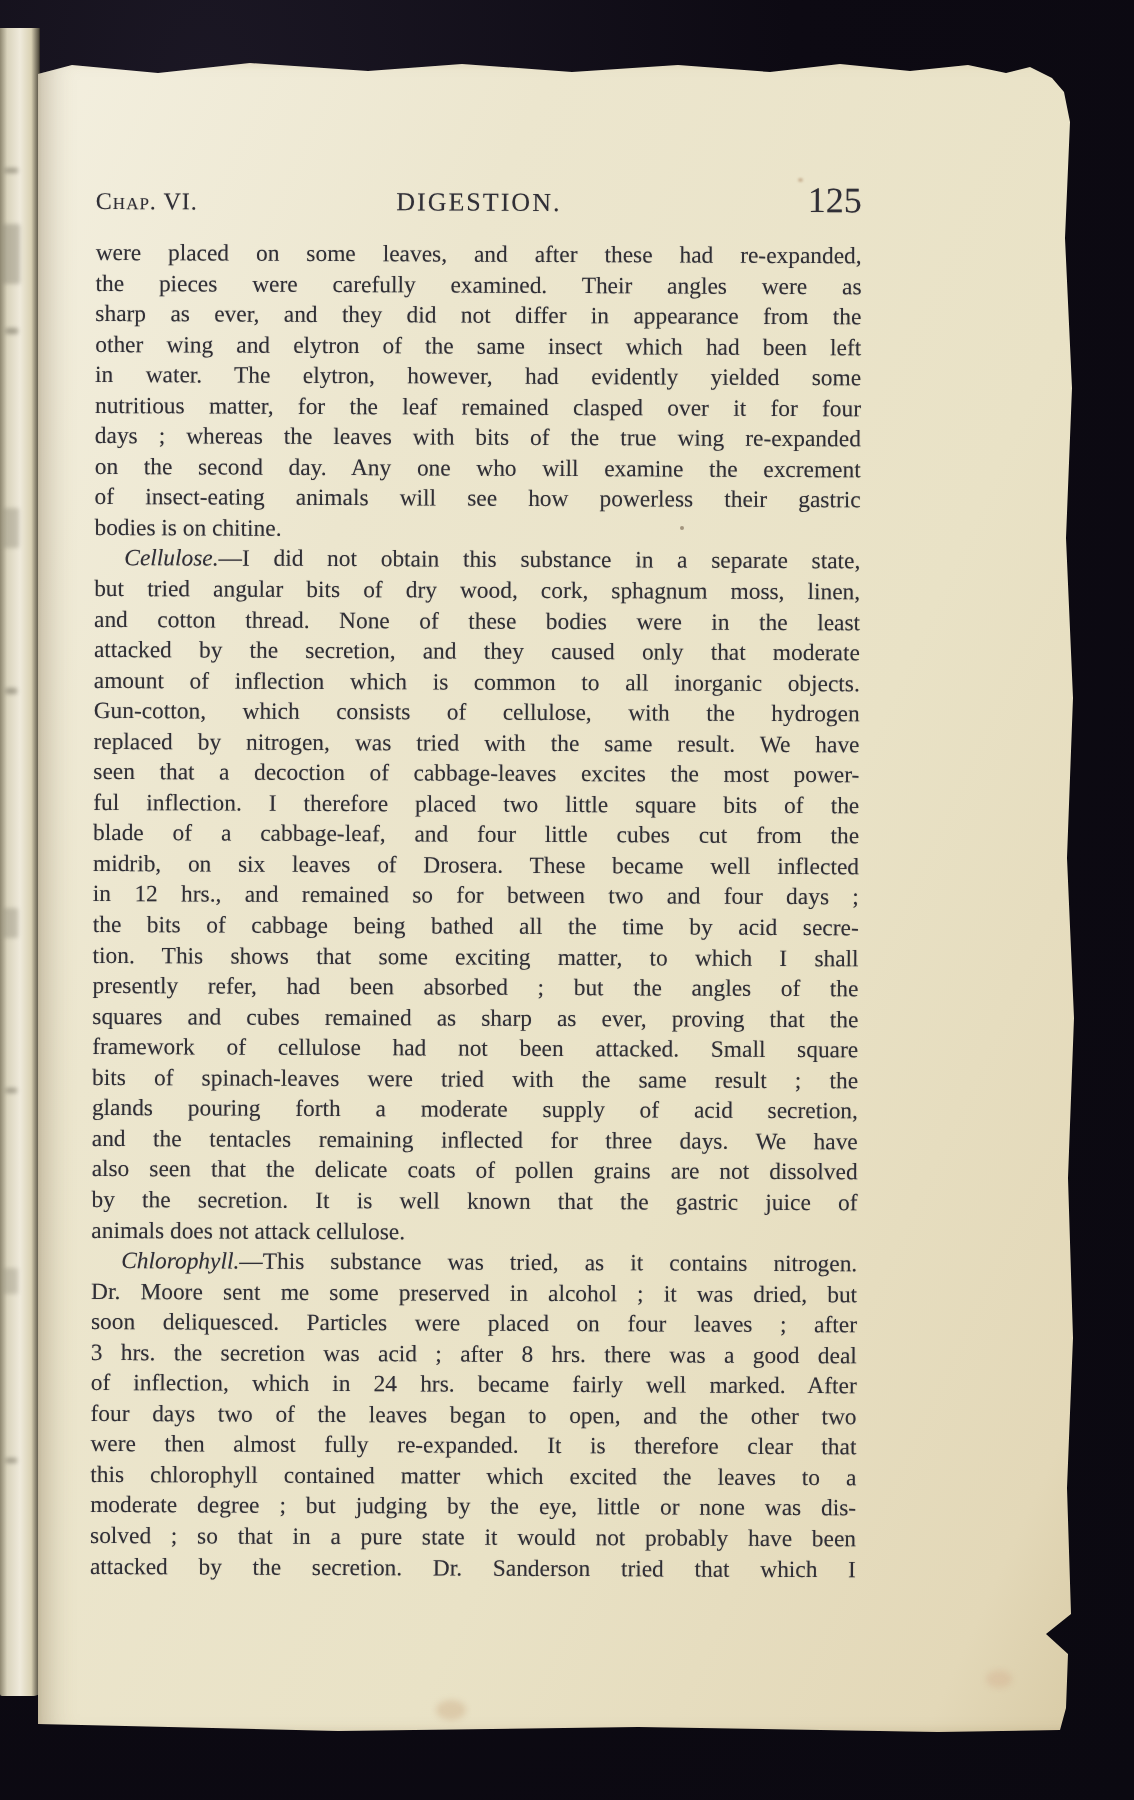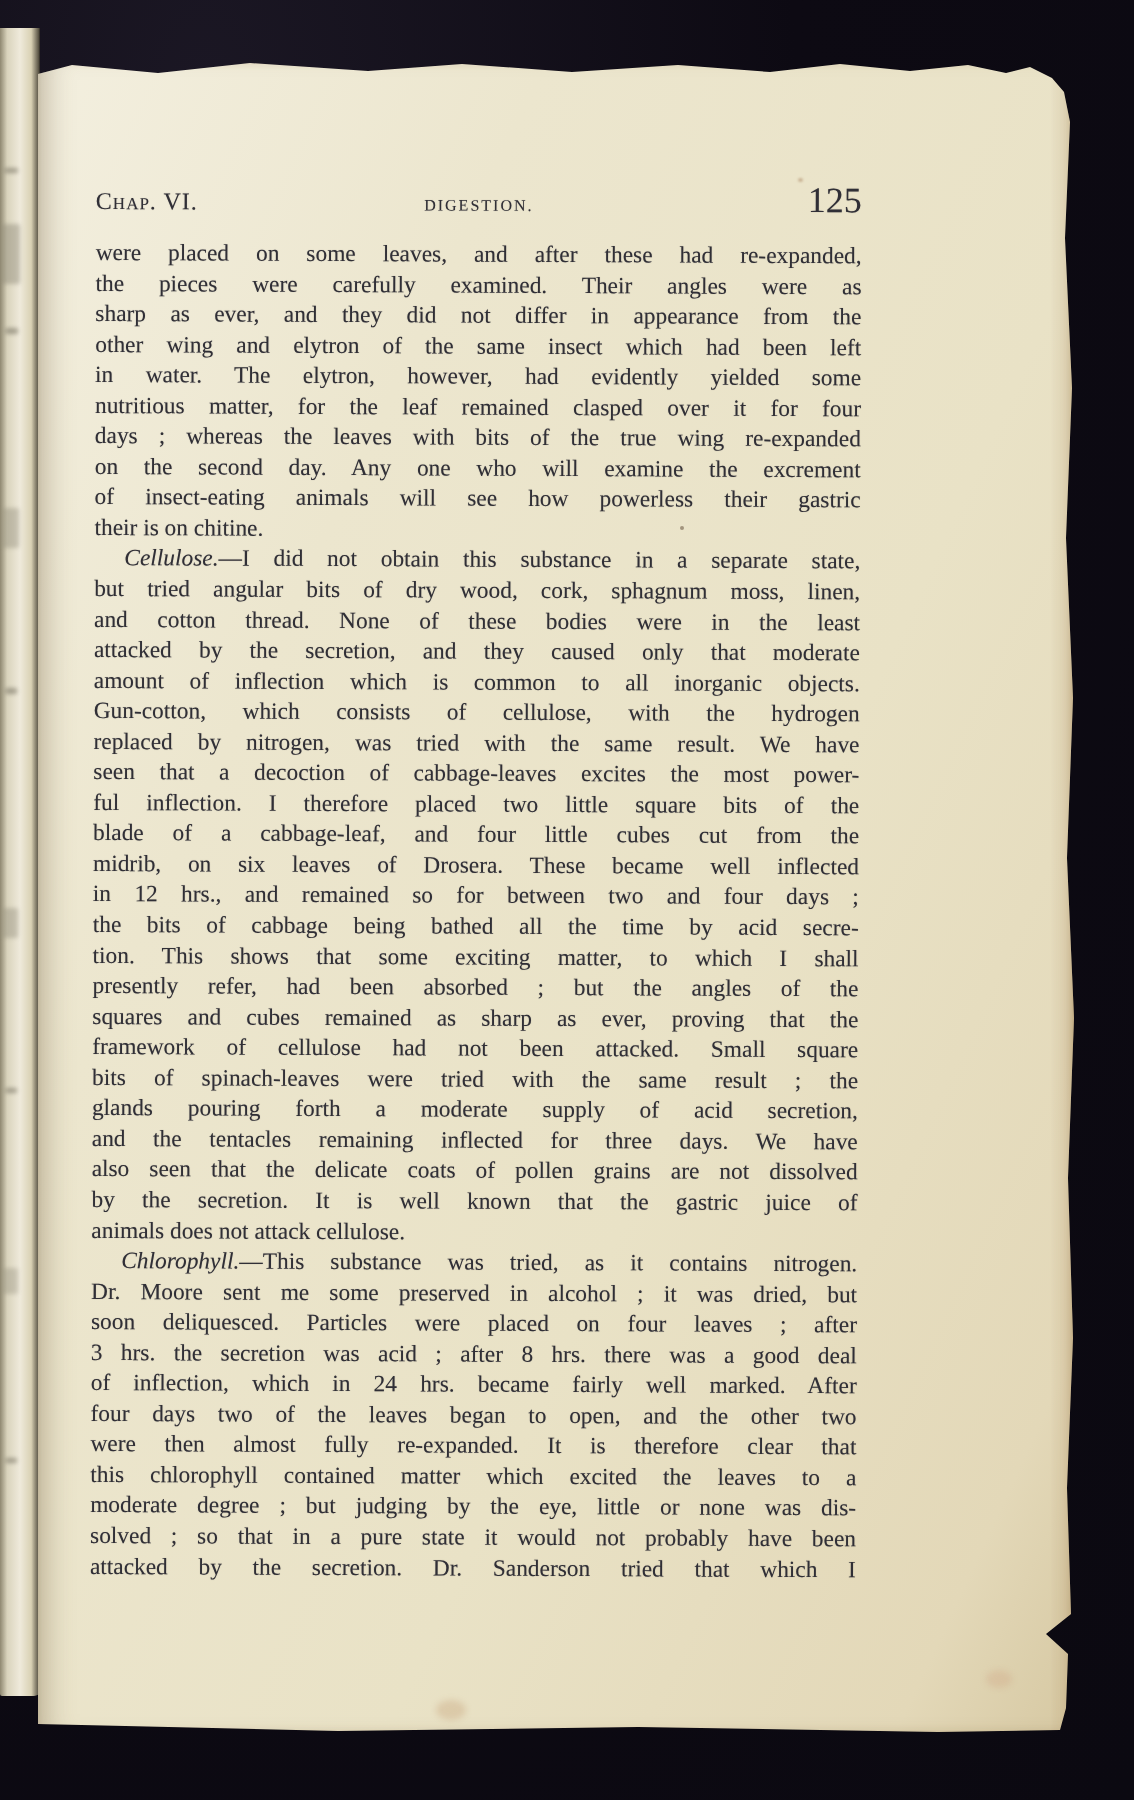--- a/index.html
+++ b/index.html
@@ -27,20 +27,21 @@
       968px 15px, 992px 9px, 1014px 20px, 1026px 34px, 1032px 64px,
       1027px 180px, 1034px 330px, 1028px 480px, 1035px 640px, 1029px 800px,
       1036px 960px, 1030px 1120px, 1035px 1280px, 1029px 1430px, 1033px 1556px,
       1008px 1576px, 1030px 1596px, 1028px 1650px, 1022px 1672px,
       900px 1674px, 600px 1669px, 300px 1673px, 0px 1666px
     );
     box-shadow:inset 20px 0 30px -14px rgba(96,76,44,.38),
                inset -8px 0 10px -5px rgba(150,108,56,.45),
                inset 0 8px 10px -6px rgba(150,108,56,.40),
                inset 0 -8px 10px -6px rgba(140,104,56,.30);
+    padding-left:32px;
   }
   .page .edge-tint{
     position:absolute;top:0;right:0;width:26px;height:100%;
     background:linear-gradient(90deg,rgba(150,110,60,0) 0%,rgba(150,110,60,.22) 100%);
     filter:blur(1px);
   }
   .stain{position:absolute;border-radius:50%;pointer-events:none;}
   .s1{left:398px;top:1642px;width:30px;height:20px;background:rgba(168,110,60,.20);filter:blur(3px);}
   .s2{left:948px;top:1612px;width:26px;height:18px;background:rgba(190,120,90,.16);filter:blur(3px);}
   .s3{left:642px;top:468px;width:4px;height:4px;background:rgba(90,70,50,.5);filter:blur(.5px);}
@@ -50,21 +51,21 @@
     position:absolute;left:58px;top:118px;width:766px;
     transform:rotate(.25deg);transform-origin:left top;
     color:#302f36;
     text-shadow:0 0 1px rgba(48,47,54,.35);
   }
   .header{
     display:grid;grid-template-columns:1fr auto 1fr;align-items:baseline;
     margin-bottom:19px;
   }
   .chap{font-variant:small-caps;font-size:24px;letter-spacing:1px;justify-self:start;}
-  .running-title{font-size:16px;letter-spacing:2px;justify-self:center;}
+  .running-title{font-size:26px;letter-spacing:2px;justify-self:center;}
   .pagenum{font-size:36px;justify-self:end;}
   .textblock{width:766px;}
   .line{
     font-size:23.4px;line-height:30.55px;height:30.55px;
     text-align:justify;text-align-last:justify;
     white-space:normal;
   }
   .line.flush{text-align-last:left;}
   .line.indent{text-indent:30px;}
   .it{font-style:italic;}
@@ -102,21 +103,21 @@
       <div class="textblock">
           <div class="line"><span>were placed on some leaves, and after these had re-expanded,</span></div>
           <div class="line"><span>the pieces were carefully examined.  Their angles were as</span></div>
           <div class="line"><span>sharp as ever, and they did not differ in appearance from the</span></div>
           <div class="line"><span>other wing and elytron of the same insect which had been left</span></div>
           <div class="line"><span>in water.  The elytron, however, had evidently yielded some</span></div>
           <div class="line"><span>nutritious matter, for the leaf remained clasped over it for four</span></div>
           <div class="line"><span>days ; whereas the leaves with bits of the true wing re-expanded</span></div>
           <div class="line"><span>on the second day.  Any one who will examine the excrement</span></div>
           <div class="line"><span>of insect-eating animals will see how powerless their gastric</span></div>
-          <div class="line flush"><span>their is on chitine.</span></div>
+          <div class="line flush"><span>bodies is on chitine.</span></div>
           <div class="line indent"><span class="it">Cellulose.</span><span>—I did not obtain this substance in a separate state,</span></div>
           <div class="line"><span>but tried angular bits of dry wood, cork, sphagnum moss, linen,</span></div>
           <div class="line"><span>and cotton thread.  None of these bodies were in the least</span></div>
           <div class="line"><span>attacked by the secretion, and they caused only that moderate</span></div>
           <div class="line"><span>amount of inflection which is common to all inorganic objects.</span></div>
           <div class="line"><span>Gun-cotton, which consists of cellulose, with the hydrogen</span></div>
           <div class="line"><span>replaced by nitrogen, was tried with the same result.  We have</span></div>
           <div class="line"><span>seen that a decoction of cabbage-leaves excites the most power-</span></div>
           <div class="line"><span>ful inflection.  I therefore placed two little square bits of the</span></div>
           <div class="line"><span>blade of a cabbage-leaf, and four little cubes cut from the</span></div>

